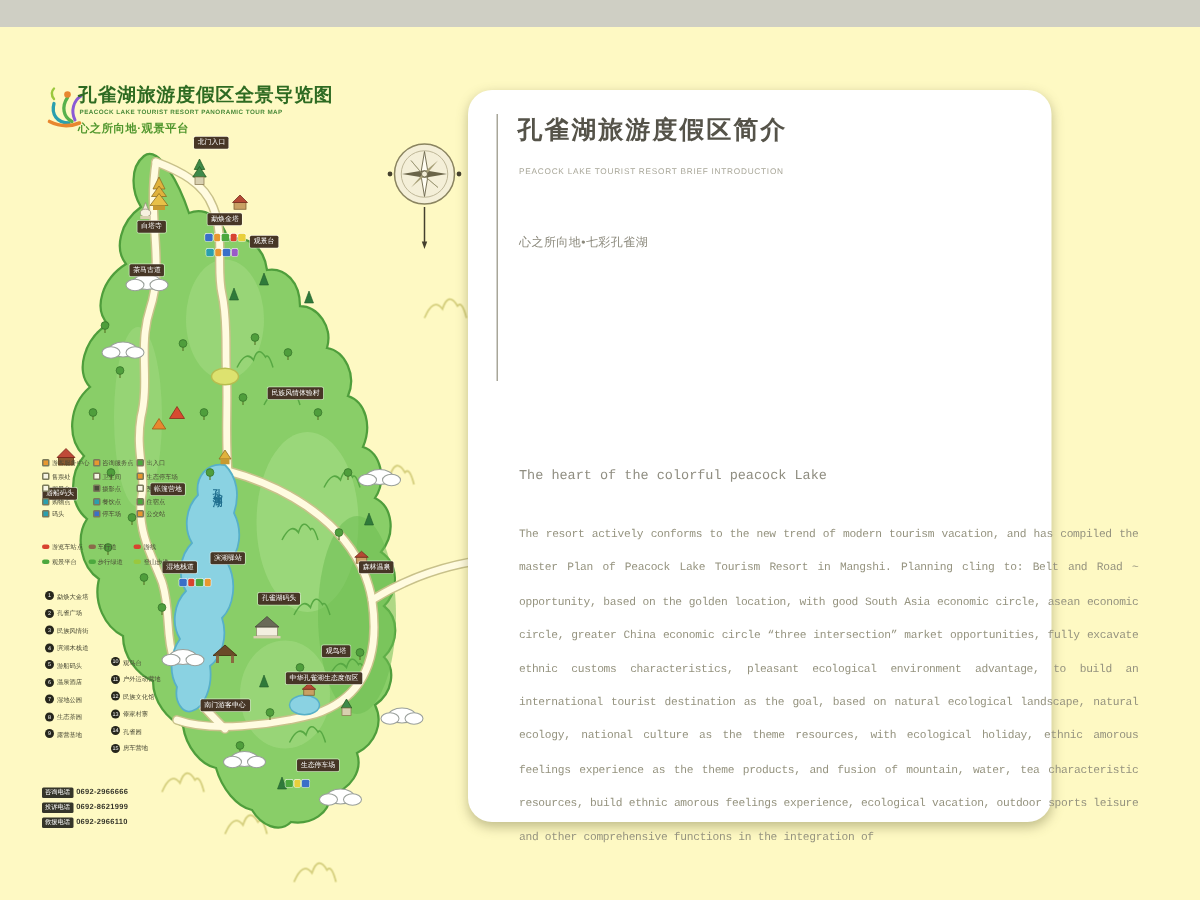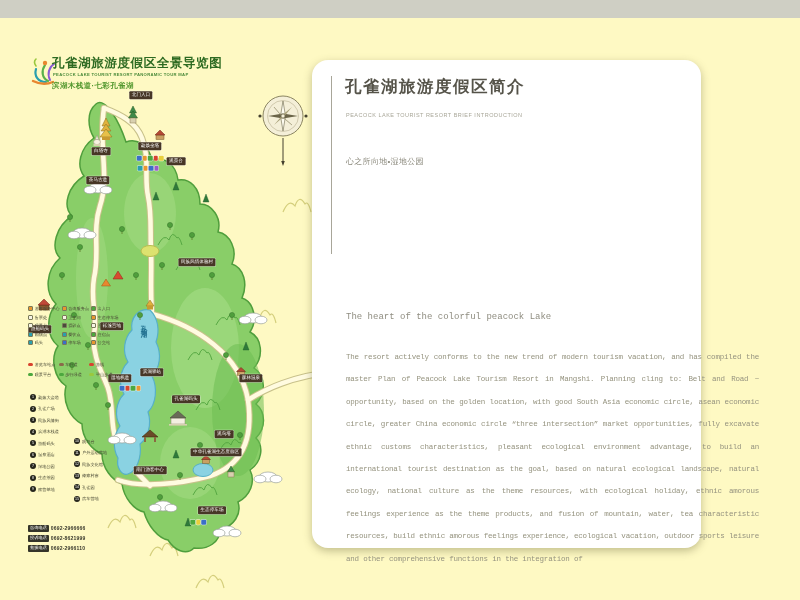--- a/index.html
+++ b/index.html
@@ -267,21 +267,21 @@
   <svg class="logo" width="38" height="38" viewBox="0 0 38 38">
     <path d="M22,30 C14,30 10,24 12,17" fill="none" stroke="#2a9fae" stroke-width="2.2" stroke-linecap="round"></path>
     <path d="M24,29 C18,26 17,19 21,13" fill="none" stroke="#58b14c" stroke-width="2.2" stroke-linecap="round"></path>
     <path d="M26,28 C23,22 25,15 30,12" fill="none" stroke="#8a5ad5" stroke-width="2" stroke-linecap="round"></path>
     <path d="M9,29 Q19,34 29,30" fill="none" stroke="#e8872f" stroke-width="2.4" stroke-linecap="round"></path>
     <circle cx="21" cy="11" r="2.2" fill="#e8872f"></circle>
     <path d="M12,14 q-3,-4 0,-7" fill="none" stroke="#9ac83e" stroke-width="1.6" stroke-linecap="round"></path>
   </svg>
   <div class="map-title">孔雀湖旅游度假区全景导览图</div>
   <div class="map-title-en">PEACOCK LAKE TOURIST RESORT PANORAMIC TOUR MAP</div>
-  <div class="map-slogan">滨湖木栈道·七彩孔雀湖</div>
+  <div class="map-slogan">心之所向地·观景平台</div>
   <div class="lake-label">孔雀湖</div>
 
   <div>
 
       <div class="poi-plate" style="position: absolute; left: 101px; top: 133px;">
         <span>白塔寺</span>
       </div>
 
       <div class="poi-plate" style="position: absolute; left: 150px; top: 128px;">
         <span>勐焕金塔</span>
@@ -550,21 +550,21 @@
       <div class="phone-row">
         <span class="ph-label">救援电话</span>
         <span class="ph-num">0692-2966110</span>
       </div>
     </div>
 
   <div class="intro-card">
     <div class="v-rule"></div>
     <h1 class="intro-title">孔雀湖旅游度假区简介</h1>
     <div class="intro-title-en">PEACOCK LAKE TOURIST RESORT BRIEF INTRODUCTION</div>
-    <div class="tagline">心之所向地•湿地公园</div>
+    <div class="tagline">心之所向地•七彩孔雀湖</div>
     <div class="en-head">The heart of the colorful peacock Lake</div>
     <p class="en-par">The resort actively conforms to the new trend of modern tourism vacation, and has compiled the master Plan of Peacock Lake Tourism Resort in Mangshi. Planning cling to: Belt and Road ~ opportunity, based on the golden location, with good South Asia economic circle, asean economic circle, greater China economic circle “three intersection” market opportunities, fully excavate ethnic customs characteristics, pleasant ecological environment advantage, to build an international tourist destination as the goal, based on natural ecological landscape, natural ecology, national culture as the theme resources, with ecological holiday, ethnic amorous feelings experience as the theme products, and fusion of mountain, water, tea characteristic resources, build ethnic amorous feelings experience, ecological vacation, outdoor sports leisure and other comprehensive functions in the integration of</p>
   </div>
 
   <div class="bottom-strip"></div>
 <div class="badge-row" style="left: 150px; top: 140px;">
       <span style="background: rgb(58, 111, 200);"></span>
       <span style="background: rgb(232, 151, 47);"></span>
       <span style="background: rgb(76, 168, 62);"></span>
       <span style="background: rgb(216, 67, 47);"></span>

